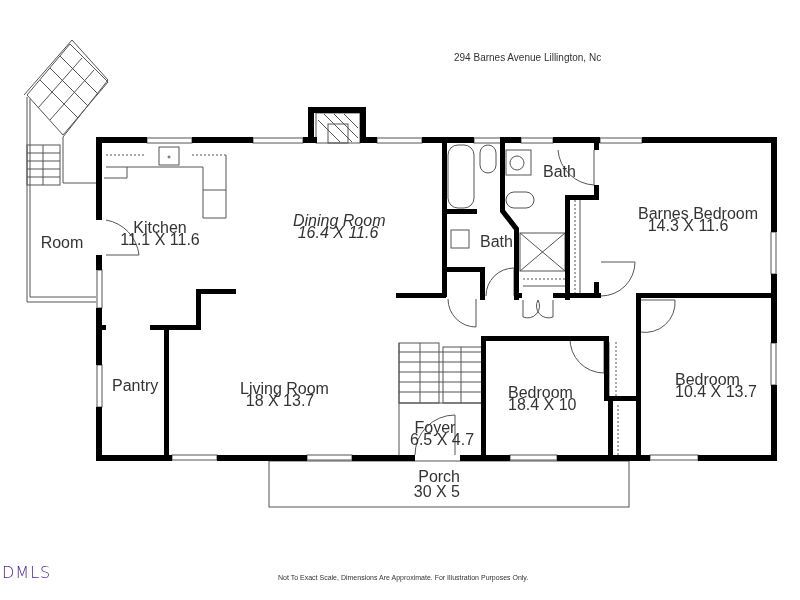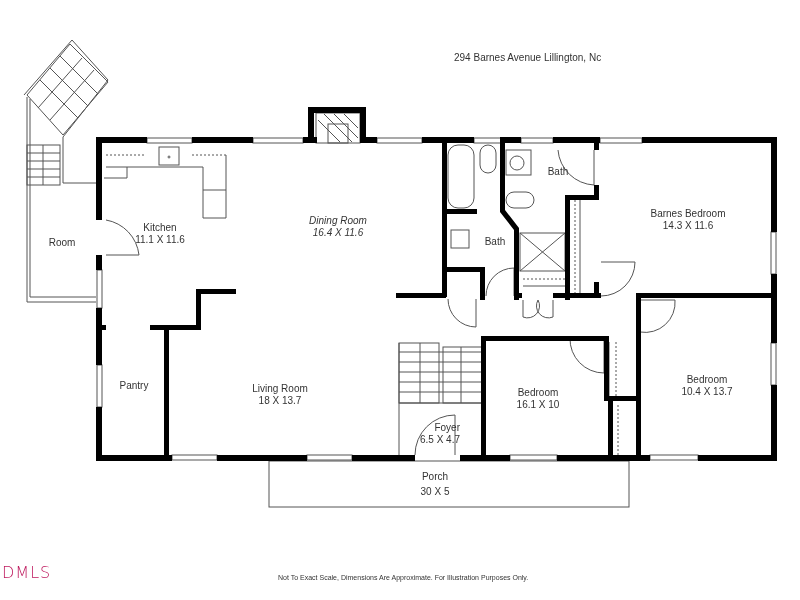--- a/index.html
+++ b/index.html
@@ -1,21 +1,21 @@
 <!DOCTYPE html>
 <html><head>
 <meta charset="utf-8">
 <style>
   html, body { margin:0; padding:0; background:#ffffff; }
   body { width:800px; height:600px; position:relative; overflow:hidden; font-family:"Liberation Sans", sans-serif; color:#333; }
   #plan { position:absolute; left:0; top:0; width:800px; height:600px; }
-  .lbl { position:absolute; font-size:10px; color:#333; text-align:center; white-space:nowrap; line-height:12px; }
+  .lbl { position:absolute; font-size:16px; color:#333; text-align:center; white-space:nowrap; line-height:12px; }
   .address { position:absolute; left:454px; top:52px; font-size:10px; color:#333; }
   .footer { position:absolute; left:278px; top:574px; font-size:7px; color:#333; }
-  .watermark { position:absolute; left:2px; top:563px; font-size:16px; color:#be185d; letter-spacing:1px; font-family:"DejaVu Sans", sans-serif; font-weight:200; }
+  .watermark { position:absolute; left:2px; top:563px; font-size:16px; color:#4c1d95; letter-spacing:1px; font-family:"DejaVu Sans", sans-serif; font-weight:200; }
 </style>
 </head>
 <body>
 
 <svg id="plan" viewBox="0 0 800 600" xmlns="http://www.w3.org/2000/svg">
   <g fill="none" stroke="#555" stroke-width="1">
 
     <g>
       <polyline points="24,95 72,40 108,80 63,137 63,183 96,183"></polyline>
       <polyline points="27,97 27,302 96,302"></polyline>
@@ -209,31 +209,31 @@
   <div>Barnes Bedroom</div>
   <div>14.3 X 11.6</div>
 </div>
 <div class="lbl" style="left:112px;top:380px;width:44px;">
   <div>Pantry</div>
 </div>
 <div class="lbl" style="left:240px;top:383px;width:80px;">
   <div>Living Room</div>
   <div>18 X 13.7</div>
 </div>
-<div class="lbl" style="left:410px;top:422px;width:50px;text-align:right;">
+<div class="lbl" style="left:410px;top:422px;width:50px;">
   <div>Foyer</div>
   <div>6.5 X 4.7</div>
 </div>
 <div class="lbl" style="left:508px;top:387px;width:60px;">
   <div>Bedroom</div>
-  <div>16.1 X 10</div>
+  <div>18.4 X 10</div>
 </div>
 <div class="lbl" style="left:675px;top:374px;width:64px;">
   <div>Bedroom</div>
   <div>10.4 X 13.7</div>
 </div>
-<div class="lbl" style="left:410px;top:469px;width:50px;line-height:15px;">
+<div class="lbl" style="left:410px;top:469px;width:50px;line-height:15px;text-align:right;">
   <div>Porch</div>
   <div>30 X 5</div>
 </div>
 
 <div class="watermark">DMLS</div>
 <div class="footer">Not To Exact Scale, Dimensions Are Approximate. For Illustration Purposes Only.</div>
 
 </body></html>

